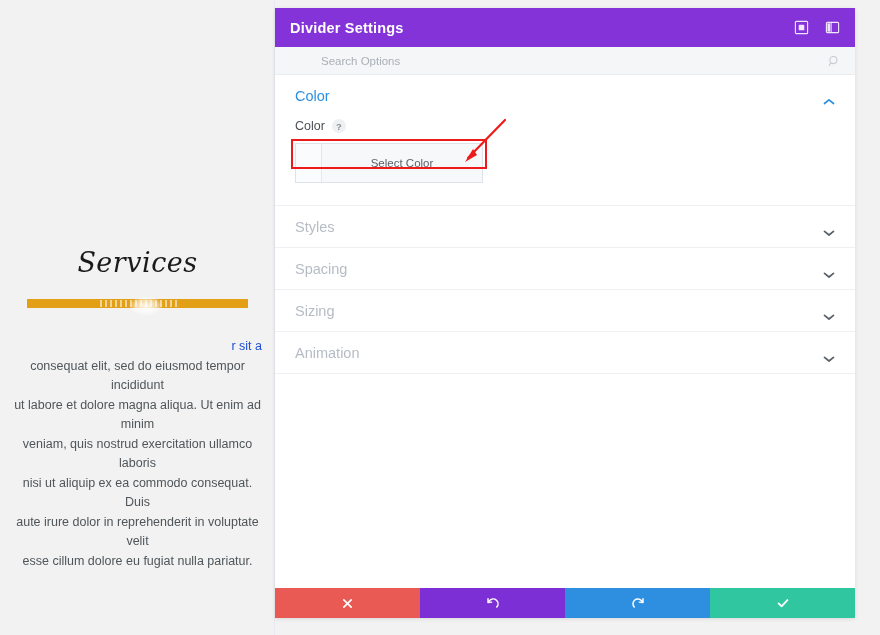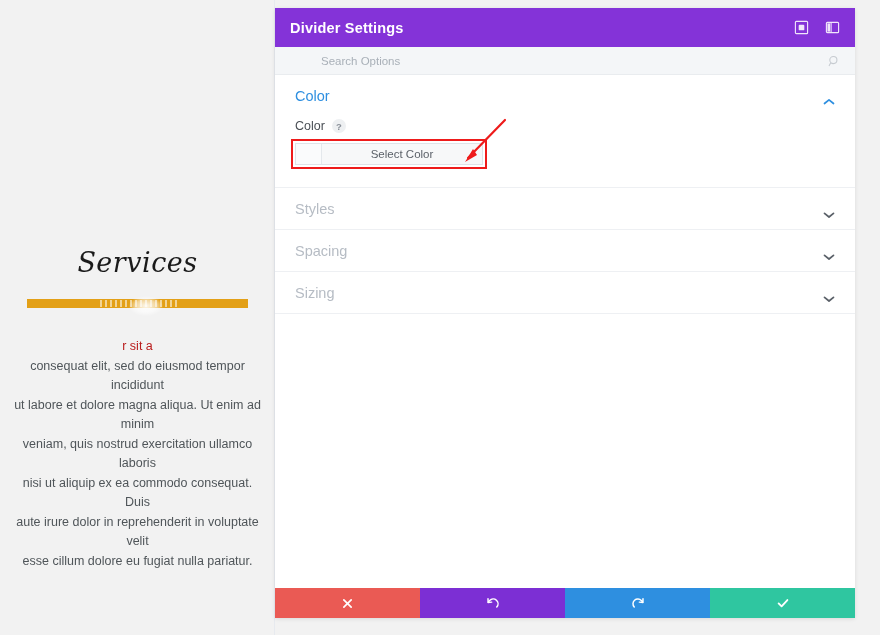--- a/index.html
+++ b/index.html
@@ -54,21 +54,21 @@
     background: repeating-linear-gradient(90deg, rgba(255,255,255,.55) 0 2px, rgba(255,255,255,0) 2px 5px);
     pointer-events: none;
   }
   .preview-body {
     margin: 28px 13px 0 13px;
     font-size: 12.5px;
     line-height: 19.5px;
     color: #4f5559;
     text-align: center;
   }
-  .preview-body .faded { color: #b91c1c; }
+  .preview-body .faded { color: #1d4ed8; text-align: right; }
 
   
   .panel {
     position: absolute;
     left: 275px; top: 8px;
     width: 580px; height: 610px;
     background: #ffffff;
     box-shadow: 0 1px 4px rgba(0,0,0,0.10);
     display: flex; flex-direction: column;
     overflow: hidden;
@@ -143,21 +143,21 @@
     width: 188px;
   }
   .hl-box {
     position: absolute; left: -4px; top: -4px;
     width: 196px; height: 30px;
     border: 2px solid #ee1b1b;
     pointer-events: none;
   }
   .select-color-btn {
     display: flex; align-items: stretch;
-    height: 22px; width: 188px;
+    height: 40px; width: 188px;
     background: #f7f8f9;
     border: 1px solid #dfe3e8;
     cursor: pointer;
   }
   .swatch { width: 26px; background: #fafbfc; border-right: 1px solid #e4e8ec; }
   .select-color-label {
     flex: 1; display: flex; align-items: center; justify-content: center;
     font-size: 11.5px; color: #5c6269;
   }
 
@@ -283,20 +283,30 @@
         <div class="section-head">
           <span class="section-name">Sizing</span>
           <span class="chev">
             <svg viewBox="0 0 12 8" width="12" height="8" fill="none" stroke="#5a6068" stroke-width="1.7" stroke-linecap="round" stroke-linejoin="round">
               <polyline points="1.5,2.3 6,6 10.5,2.3"></polyline>
             </svg>
           </span>
         </div>
       </div>
 
+      <div class="section">
+        <div class="section-head">
+          <span class="section-name">Animation</span>
+          <span class="chev">
+            <svg viewBox="0 0 12 8" width="12" height="8" fill="none" stroke="#5a6068" stroke-width="1.7" stroke-linecap="round" stroke-linejoin="round">
+              <polyline points="1.5,2.3 6,6 10.5,2.3"></polyline>
+            </svg>
+          </span>
+        </div>
+      </div>
 
     </div>
 
     <div class="panel-footer">
       <div class="foot-btn" style="background:#ea5a54">
         <svg viewBox="0 0 16 16" width="13" height="13" fill="none" stroke="#fff" stroke-width="2.1" stroke-linecap="round">
           <line x1="3.5" y1="3.5" x2="12.5" y2="12.5"></line>
             <line x1="12.5" y1="3.5" x2="3.5" y2="12.5"></line>
         </svg>
       </div>

